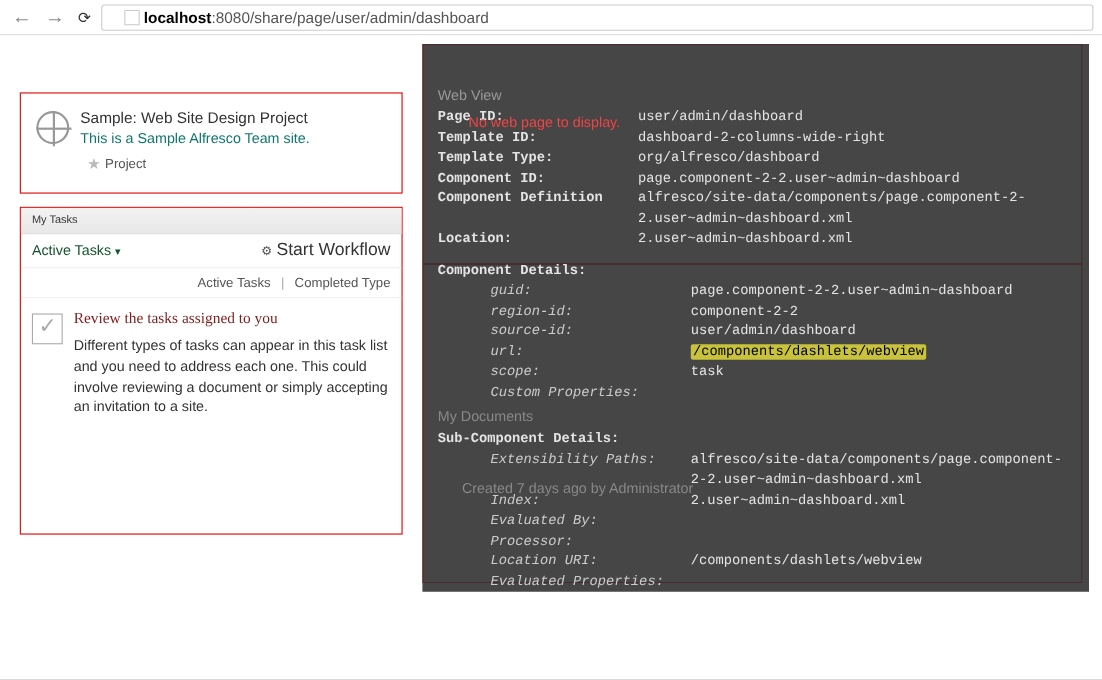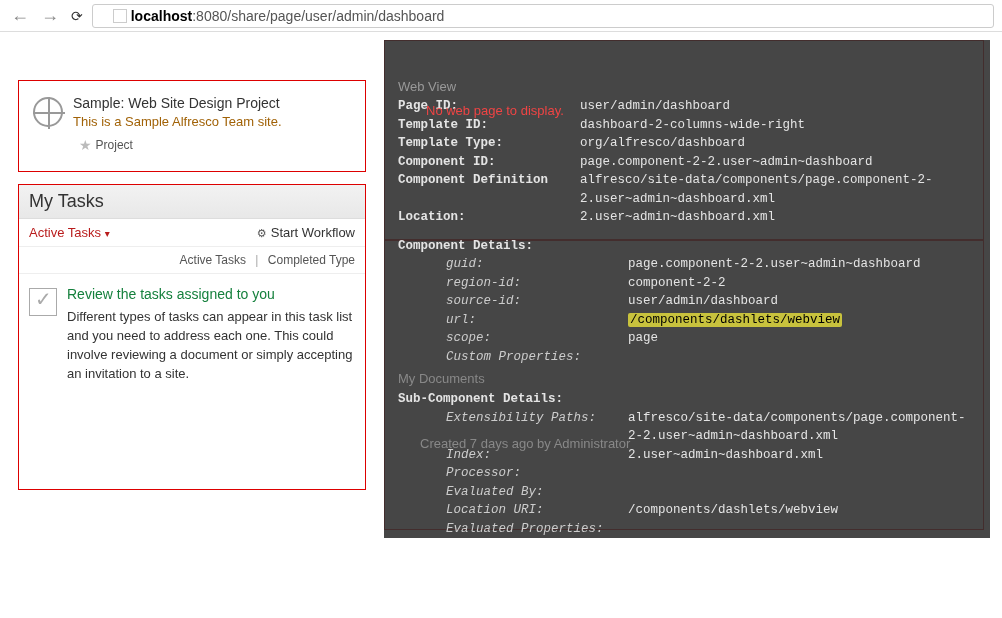--- a/index.html
+++ b/index.html
@@ -20,36 +20,36 @@
 .col-left { width: 348px; display:flex; flex-direction:column; gap:12px; }
 .col-right { flex:1; position:relative; }
 
 .dashlet { border:1px solid #d00; background:#fff; }
 .site-dashlet { padding:14px 14px 18px 14px; display:flex; gap:10px; }
 .globe { width:30px; height:30px; border:2px solid #999; border-radius:50%; position:relative; margin-top:2px; }
 .globe::before, .globe::after { content:""; position:absolute; border:1px solid #999; }
 .globe::before { left:13px; top:-2px; width:0; height:30px; }
 .globe::after { left:-2px; top:13px; width:30px; height:0; }
 .site-title { color:#333; font-size:14px; margin-bottom:3px; }
-.site-desc { color:#a16207; font-size:13px; margin-bottom:8px; }
+.site-desc { color:#0f766e; font-size:13px; margin-bottom:8px; }
 .fav { display:flex; align-items:center; gap:4px; font-size:12px; color:#555; margin-left:6px; }
 .star { color:#bbb; font-size:14px; }
 
-.mytasks .hdr { background: linear-gradient(#f2f2f2,#e8e8e8); padding:6px 10px; color:#333; font-size:18px; border-bottom:1px solid #ddd; }
+.mytasks .hdr { background: linear-gradient(#f2f2f2,#e8e8e8); padding:6px 10px; color:#333; font-size:10px; border-bottom:1px solid #ddd; }
 .mytasks .subbar { display:flex; align-items:center; justify-content:space-between; padding:6px 10px; border-bottom:1px solid #eee; }
-.active-tasks { color:#b91c1c; font-size:13px; }
+.active-tasks { color:#14532d; font-size:13px; }
 .caret { font-size:10px; }
-.start-wf { display:flex; align-items:center; gap:4px; color:#333; font-size:13px; }
+.start-wf { display:flex; align-items:center; gap:4px; color:#333; font-size:16px; }
 .wf-icon::before { content:"⚙"; font-size:11px; color:#555; }
 .tabsrow { text-align:right; padding:6px 10px; font-size:12px; color:#555; border-bottom:1px solid #eee; }
 .tabsrow .sep { color:#aaa; margin:0 6px; }
 .task-body { display:flex; gap:10px; padding:12px 10px 20px 10px; }
 .check-icon { width:28px; height:28px; border:1px solid #aaa; position:relative; margin-top:2px; flex-shrink:0; }
 .check-icon::after { content:"✓"; color:#aaa; font-size:20px; position:absolute; left:5px; top:-2px; }
-.task-title { font-size:14px; color:#15803d; margin-bottom:6px; }
+.task-title { font-size:14px; color:#7f1d1d; margin-bottom:6px;font-family:Liberation Serif, serif; }
 .task-desc { font-size:13px; color:#333; line-height:1.45; }
 
 .right-box { border:1px solid #d00; min-height:200px; }
 
 
 .overlay { position:absolute; left:0; top:0; right:-6px; background: rgba(50,50,50,0.90); color:#ccc; font-family: "Courier New", monospace; font-size:12.5px; padding:8px 14px 14px 14px; line-height:1.48; }
 .ov-head { color:#999; font-size:13px; margin-bottom:1px; font-family: Arial,sans-serif; margin-top: 29px; }
 .ov-nothing { color:#ef4444; font-size:13px; font-family: Arial,sans-serif; margin-bottom:2px; }
 .kv { display:flex; }
 .kv .k { width:182px; flex-shrink:0; }
@@ -172,21 +172,21 @@
       <div class="kv">
           <span class="k italic">source-id:</span>
           <span class="v">user/admin/dashboard</span>
         </div>
       <div class="kv">
           <span class="k italic">url:</span>
           <span class="v"><span class="hl">/components/dashlets/webview</span></span>
         </div>
       <div class="kv">
           <span class="k italic">scope:</span>
-          <span class="v">page</span>
+          <span class="v">task</span>
         </div>
       <div class="kv">
           <span class="k italic">Custom Properties:</span>
         </div>
 
       <div class="mydocs-bg">My Documents</div>
 
       <div class="kv">
           <span class="k bold">Sub-Component Details:</span>
         </div>
@@ -195,24 +195,24 @@
           <span class="v">alfresco/site-data/components/page.component-2-2.user~admin~dashboard.xml</span>
         </div>
       <div class="kv">
           <span class="k italic">Index:</span>
           <span class="v">2.user~admin~dashboard.xml</span>
         </div>
       <div style="position:relative;">
         <span class="dim" style="position:absolute; left:22px; top:-30px;">Created 7 days ago by Administrator</span>
       </div>
       <div class="kv">
+          <span class="k italic">Evaluated By:</span>
+        </div>
+      <div class="kv">
           <span class="k italic">Processor:</span>
-        </div>
-      <div class="kv">
-          <span class="k italic">Evaluated By:</span>
         </div>
       <div class="kv">
           <span class="k italic">Location URI:</span>
           <span class="v">/components/dashlets/webview</span>
         </div>
       <div class="kv">
           <span class="k italic">Evaluated Properties:</span>
         </div>
 
       <div class="sect">Extensibility Directives:</div>

